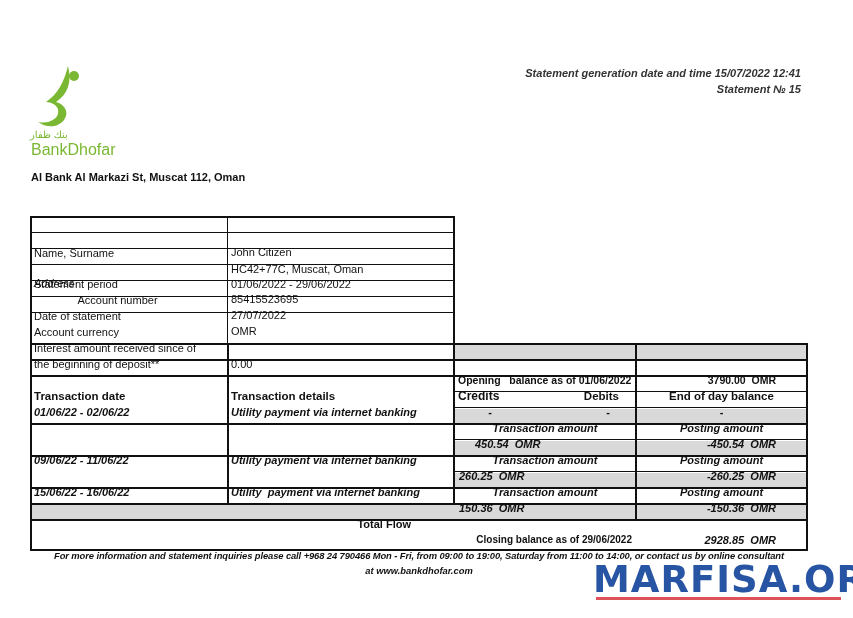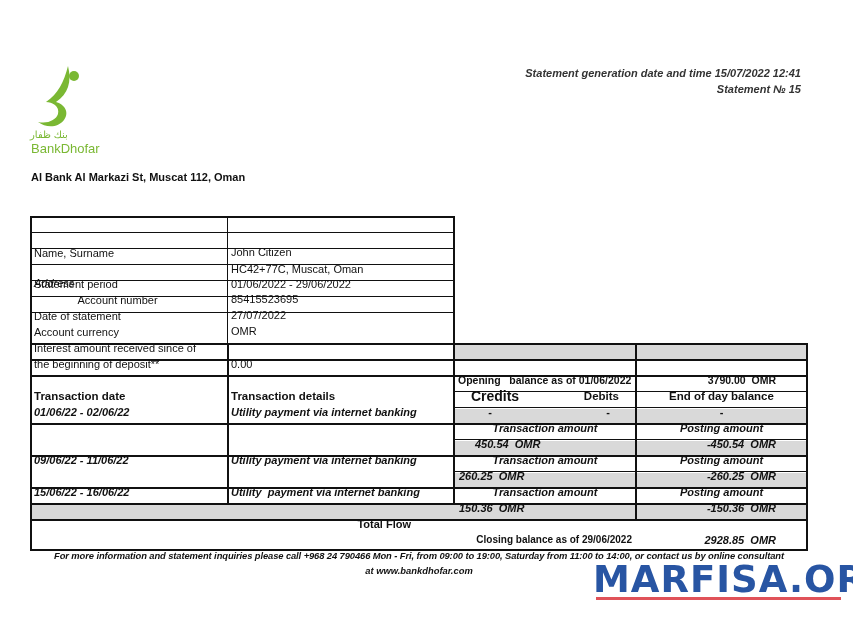--- a/index.html
+++ b/index.html
@@ -1,20 +1,20 @@
 <!DOCTYPE html>
 <html><head>
 <meta charset="utf-8">
 <style>
   html, body { margin:0; padding:0; background:#fff; }
   body { width:853px; height:618px; position:relative; overflow:hidden; font-family:"Liberation Sans", sans-serif; color:#111; }
   .abs { position:absolute; }
   .logo { left:28px; top:62px; width:70px; height:95px; }
   .logo-ar { left:30px; top:129px; font-size:10px; color:#7ab833; letter-spacing:1px; }
-  .logo-en { left:31px; top:141px; font-size:13px; color:#7ab833; font-weight:normal; }
+  .logo-en { left:31px; top:141px; font-size:16px; color:#7ab833; font-weight:normal; }
   .meta { right:52px; text-align:right; font-style:italic; font-weight:bold; font-size:11px; color:#333; }
   .meta1 { top:67px; }
   .meta2 { top:83px; }
   .address { left:31px; top:171px; font-size:11px; font-weight:bold; color:#111; }
 
   .cell { position:absolute; box-sizing:border-box; font-size:11px; line-height:14px; padding:0 3px; white-space:nowrap; overflow:hidden;margin-top:28px; }
   .hl { position:absolute; background:#111; height:2px; }
   .vl { position:absolute; background:#111; width:2px; }
   .gray { position:absolute; background:#d9d9d9; }
   .b { font-weight:bold; }
@@ -103,21 +103,21 @@
   <div class="vl" style="left:227px; top:343px; height:162px;"></div>
   <div class="vl" style="left:453px; top:343px; height:162px;"></div>
   <div class="vl" style="left:635px; top:343px; height:178px;"></div>
   <div class="vl" style="left:806px; top:343px; height:208px;"></div>
 
   <div class="cell b" style="left:455px; top:345px; width:180px; font-size:10.5px; white-space:pre;">Opening   balance as of 01/06/2022</div>
   <div class="cell b r" style="left:637px; top:345px; width:142px; font-size:10.5px; white-space:pre;">3790.00  OMR</div>
 
   <div class="cell b" style="left:31px; top:361px; width:196px; font-size:11.5px;">Transaction date</div>
   <div class="cell b" style="left:228px; top:361px; width:225px; font-size:11.5px;">Transaction details</div>
-  <div class="cell b" style="left:455px; top:361px; width:80px; font-size:14px;text-align:center;">Credits</div>
+  <div class="cell b" style="left:455px; top:361px; width:80px; font-size:12px;">Credits</div>
   <div class="cell b r" style="left:540px; top:361px; width:82px; font-size:11.5px;">Debits</div>
   <div class="cell b c" style="left:637px; top:361px; width:169px; font-size:11.5px;">End of day balance</div>
 
   <div class="cell b c" style="left:455px; top:377px; width:70px;">-</div>
   <div class="cell b c" style="left:570px; top:377px; width:76px;">-</div>
   <div class="cell b c" style="left:637px; top:377px; width:169px;">-</div>
 
   <div class="cell b i" style="left:31px; top:377px; width:196px;">01/06/22 - 02/06/22</div>
   <div class="cell b i" style="left:228px; top:377px; width:225px;">Utility payment via internet banking</div>
   <div class="cell b i c" style="left:455px; top:393px; width:180px;">Transaction amount</div>

